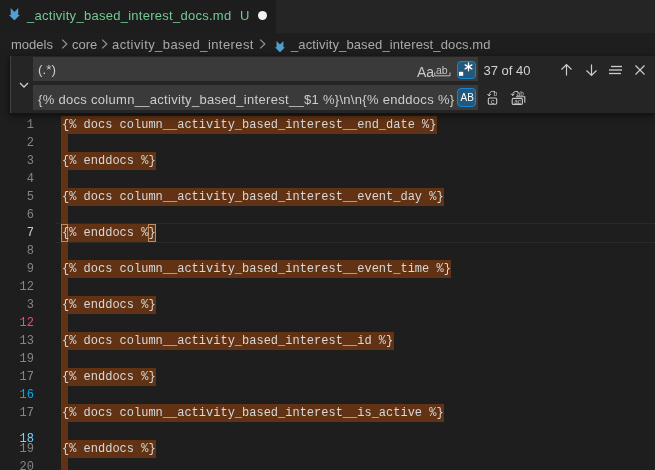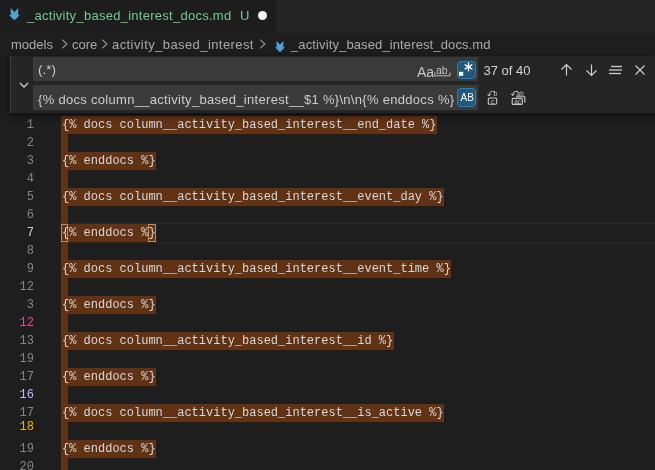--- a/index.html
+++ b/index.html
@@ -98,26 +98,26 @@
     <div class="gut" style="top:314px; color:#ec4899;">12</div>
     <div class="hl" style="left:61px; top:332px; width:332.7px; height:18px;"></div>
     <div class="gut" style="top:332px; color:#858585;">13</div>
     <div class="code mono" style="top:332px;">{% docs column__activity_based_interest__id %}</div>
     <div class="hl" style="left:61px; top:350px; width:6.5px; height:18px;"></div>
     <div class="gut" style="top:350px; color:#858585;">19</div>
     <div class="hl" style="left:61px; top:368px; width:95.1px; height:18px;"></div>
     <div class="gut" style="top:368px; color:#858585;">17</div>
     <div class="code mono" style="top:368px;">{% enddocs %}</div>
     <div class="hl" style="left:61px; top:386px; width:6.5px; height:18px;"></div>
-    <div class="gut" style="top:386px; color:#c4b5fd;">16</div>
+    <div class="gut" style="top:386px; color:#0ea5e9;">16</div>
     <div class="hl" style="left:61px; top:404px; width:383.1px; height:18px;"></div>
     <div class="gut" style="top:404px; color:#858585;">17</div>
     <div class="code mono" style="top:404px;">{% docs column__activity_based_interest__is_active %}</div>
     <div class="hl" style="left:61px; top:422px; width:6.5px; height:18px;"></div>
-    <div class="gut" style="top:418px; color:#eab308;">18</div>
+    <div class="gut" style="top:430px; color:#7dd3fc;">18</div>
     <div class="hl" style="left:61px; top:440px; width:95.1px; height:18px;"></div>
     <div class="gut" style="top:440px; color:#858585;">19</div>
     <div class="code mono" style="top:440px;">{% enddocs %}</div>
     <div class="hl" style="left:61px; top:458px; width:6.5px; height:18px;"></div>
     <div class="gut" style="top:458px; color:#858585;">20</div>
   </div>
 
   <div class="abs" id="widget"></div>
 
   <svg class="abs" style="left:19px; top:80px;" width="10" height="10" viewBox="0 0 10 10">

